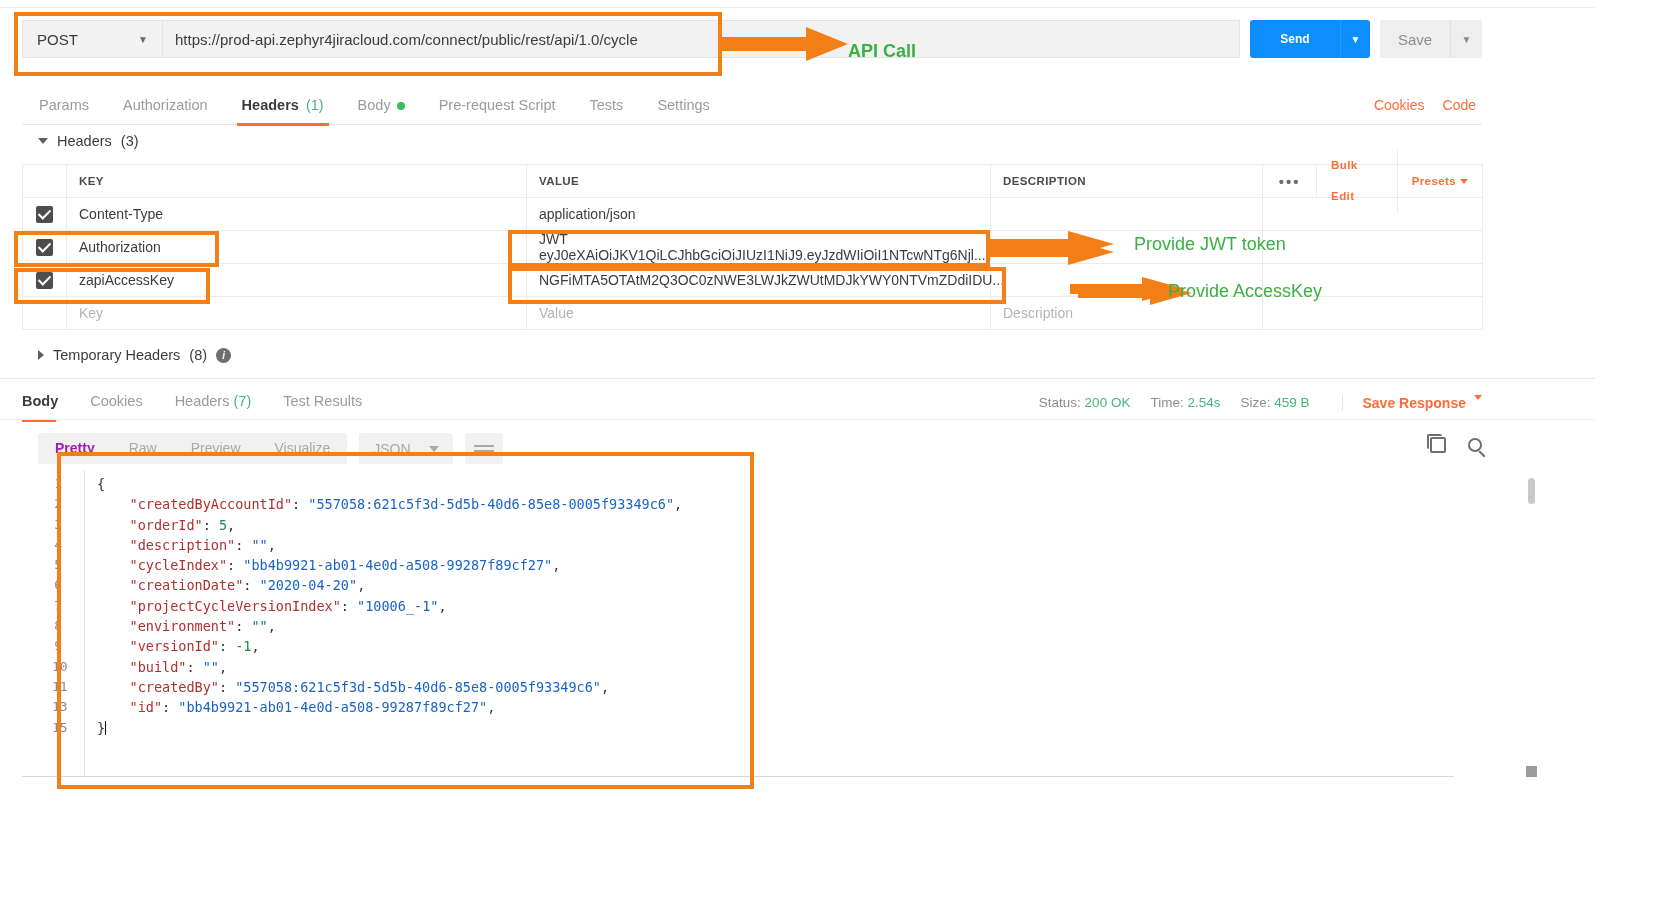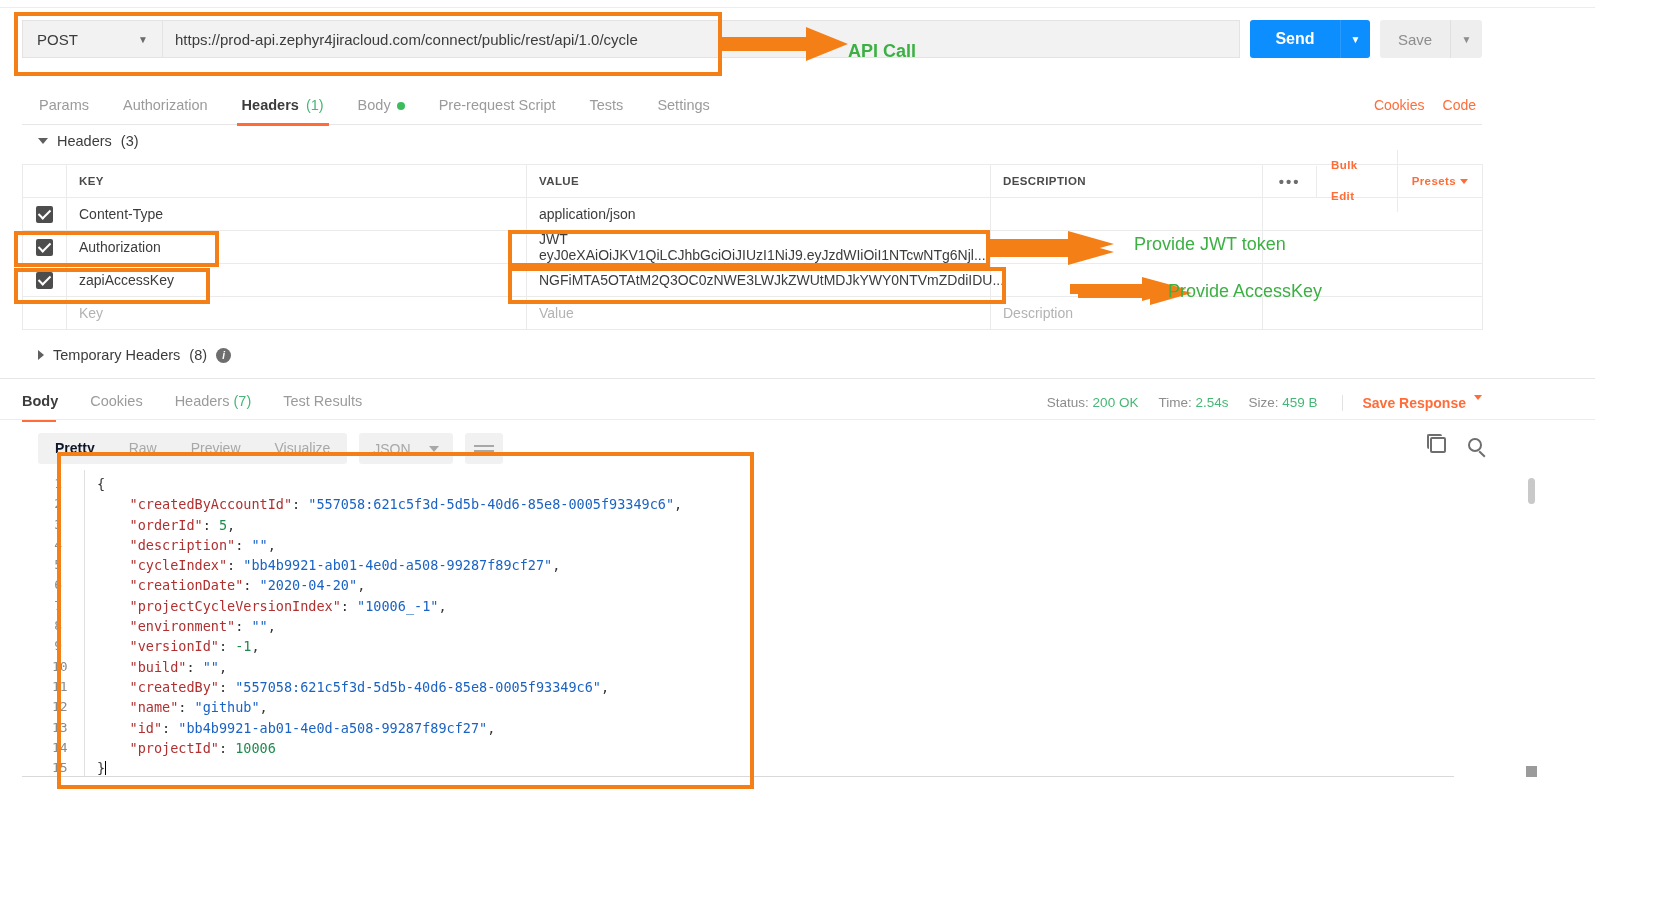--- a/index.html
+++ b/index.html
@@ -26,21 +26,21 @@
     display:flex; align-items:center; justify-content:space-between; padding:0 14px;
     font-size:15px; color:#3c3c3c;
   }
   .methodbox .caret { color:#6b6b6b; font-size:10px; }
   .urlbox {
     flex:1; background:#f2f2f2; border:1px solid #e3e3e3;
     display:flex; align-items:center; padding:0 12px; font-size:15px; color:#3c3c3c;
   }
   .sendbtn {
     width:90px; background:#0c8eff; color:#fff; display:flex; align-items:center; justify-content:center;
-    font-size:16px; font-weight:bold; margin-left:10px; border-radius:3px 0 0 3px;
+    font-size:12px; font-weight:bold; margin-left:10px; border-radius:3px 0 0 3px;
   }
   .sendcaret { width:30px; background:#0c8eff; color:#fff; display:flex; align-items:center; justify-content:center; font-size:10px; border-left:1px solid #2a9bff; border-radius:0 3px 3px 0; }
   .savebtn { width:70px; background:#eeeeee; color:#8d8d8d; display:flex; align-items:center; justify-content:center; font-size:15px; margin-left:10px; border-radius:3px 0 0 3px; }
   .savecaret { width:32px; background:#eeeeee; color:#8d8d8d; display:flex; align-items:center; justify-content:center; font-size:10px; border-left:1px solid #e0e0e0; border-radius:0 3px 3px 0; }
 
   
   .reqtabs { position:absolute; left:22px; top:86px; width:1460px; height:39px; border-bottom:1px solid #e6e6e6; display:flex; align-items:center; }
   .rtab { padding:0 17px; height:39px; line-height:38px; font-size:14.5px; color:#9b9b9b; position:relative; }
   .rtab.active { color:#3c3c3c; font-weight:bold; }
   .rtab.active::after { content:""; position:absolute; left:12px; right:12px; bottom:-1px; height:3px; background:#ff6c37; }
@@ -80,29 +80,29 @@
   
   .resdivider { position:absolute; left:0; top:378px; width:1595px; height:1px; background:#e6e6e6; }
   .restabs { position:absolute; left:22px; top:386px; width:1460px; height:33px; display:flex; align-items:center; }
   .restabs .rtab2 { font-size:14.5px; color:#9b9b9b; padding:0 16px; height:33px; line-height:31px; position:relative; }
   .restabs .rtab2:first-child { padding-left:0; margin-left:0; }
   .restabs .rtab2.active { color:#3c3c3c; font-weight:bold; }
   .restabs .rtab2.active::after { content:""; position:absolute; left:0; right:18px; bottom:-3px; height:3px; background:#ff6c37; }
   .restabs .cnt { color:#46b776; font-weight:normal; }
   .statusbar { margin-left:auto; display:flex; align-items:center; gap:20px; font-size:13.5px; color:#8d8d8d; }
   .statusbar b { font-weight:normal; color:#46b776; }
-  .saveresp { color:#ff6c37; font-weight:bold; font-size:14px; display:flex;align-items:flex-start;gap:8px; border-left:1px solid #e2e2e2; padding-left:20px; margin-left:4px; }
+  .saveresp { color:#ff6c37; font-weight:bold; font-size:14px; display:flex;align-items:flex-start;gap:8px; border-left:1px solid #e2e2e2; padding-left:20px; margin-left:12px; }
   .saveresp .scaret { width:0;height:0;border-left:4px solid transparent;border-right:4px solid transparent;border-top:5px solid #ff6c37; }
   .restabsline { position:absolute; left:0; top:419px; width:1595px; height:1px; background:#ececec; }
 
   
   .fmtbar { position:absolute; left:38px; top:433px; display:flex; align-items:center; gap:12px; }
   .fmtgroup { background:#f1f1f1; border-radius:3px; display:flex; height:31px; align-items:center; }
   .fmtgroup span { padding:0 17px; font-size:14px; color:#a8a8a8; line-height:31px; }
-  .fmtgroup span.active { color:#0f172a; font-weight:bold; }
+  .fmtgroup span.active { color:#a21caf; font-weight:bold; }
   .jsonsel { background:#f1f1f1; border-radius:3px; height:31px; display:flex; align-items:center; gap:18px; padding:0 14px; font-size:14px; color:#a8a8a8; }
   .jsonsel .jcaret { width:0;height:0;border-left:5px solid transparent;border-right:5px solid transparent;border-top:6px solid #a8a8a8; }
   .wrapbtn { background:#f1f1f1; border-radius:3px; width:38px; height:31px; display:flex; flex-direction:column; align-items:center; justify-content:center; gap:3px; }
   .wrapbtn i { display:block; height:2px; background:#a8a8a8; }
   .wrapbtn i:nth-child(1){ width:20px; }
   .wrapbtn i:nth-child(2){ width:20px; }
 
   .bodyicons { position:absolute; right:195px; top:437px; display:flex; gap:22px; align-items:center; }
   .icn-copy { width:16px;height:16px;border:2px solid #6e6e6e;border-radius:2px;position:relative; }
   .icn-copy::before{content:"";position:absolute;left:-5px;top:-5px;width:13px;height:13px;border:2px solid #6e6e6e;border-right:none;border-bottom:none;border-radius:2px;}
@@ -274,23 +274,21 @@
       <div class="cl"><span class="ln">2</span><span class="ct"><span class="k">    "createdByAccountId"</span><span class="p">: </span><span class="s">"557058:621c5f3d-5d5b-40d6-85e8-0005f93349c6"</span><span class="p">,</span></span></div>
       <div class="cl"><span class="ln">3</span><span class="ct"><span class="k">    "orderId"</span><span class="p">: </span><span class="n">5</span><span class="p">,</span></span></div>
       <div class="cl"><span class="ln">4</span><span class="ct"><span class="k">    "description"</span><span class="p">: </span><span class="s">""</span><span class="p">,</span></span></div>
       <div class="cl"><span class="ln">5</span><span class="ct"><span class="k">    "cycleIndex"</span><span class="p">: </span><span class="s">"bb4b9921-ab01-4e0d-a508-99287f89cf27"</span><span class="p">,</span></span></div>
       <div class="cl"><span class="ln">6</span><span class="ct"><span class="k">    "creationDate"</span><span class="p">: </span><span class="s">"2020-04-20"</span><span class="p">,</span></span></div>
       <div class="cl"><span class="ln">7</span><span class="ct"><span class="k">    "projectCycleVersionIndex"</span><span class="p">: </span><span class="s">"10006_-1"</span><span class="p">,</span></span></div>
       <div class="cl"><span class="ln">8</span><span class="ct"><span class="k">    "environment"</span><span class="p">: </span><span class="s">""</span><span class="p">,</span></span></div>
       <div class="cl"><span class="ln">9</span><span class="ct"><span class="k">    "versionId"</span><span class="p">: </span><span class="n">-1</span><span class="p">,</span></span></div>
       <div class="cl"><span class="ln">10</span><span class="ct"><span class="k">    "build"</span><span class="p">: </span><span class="s">""</span><span class="p">,</span></span></div>
       <div class="cl"><span class="ln">11</span><span class="ct"><span class="k">    "createdBy"</span><span class="p">: </span><span class="s">"557058:621c5f3d-5d5b-40d6-85e8-0005f93349c6"</span><span class="p">,</span></span></div>
-      <div class="cl"><span class="ln">12</span><span class="ct"><span class="k">    "name"</span><span class="p">: </span><span class="s">"github"</span><span class="p">,</span></span></div>
       <div class="cl"><span class="ln">13</span><span class="ct"><span class="k">    "id"</span><span class="p">: </span><span class="s">"bb4b9921-ab01-4e0d-a508-99287f89cf27"</span><span class="p">,</span></span></div>
-      <div class="cl"><span class="ln">14</span><span class="ct"><span class="k">    "projectId"</span><span class="p">: </span><span class="n">10006</span></span></div>
       <div class="cl"><span class="ln">15</span><span class="ct"><span class="p">}</span><span class="cursor"></span></span></div>
     </div>
   <div class="botstrip"></div>
   <div class="scrollthumb"></div>
   <div class="corner"></div>
   <div class="botline"></div>
 
   <div class="box" style="left:14px; top:12px; width:708px; height:64px;"></div>
   <svg class="arrow" style="left:718px; top:27px; width:140px; height:36px;">
     <polygon points="0,10 88,10 88,0 130,17 88,34 88,24 0,24" fill="#f57f17"></polygon>

